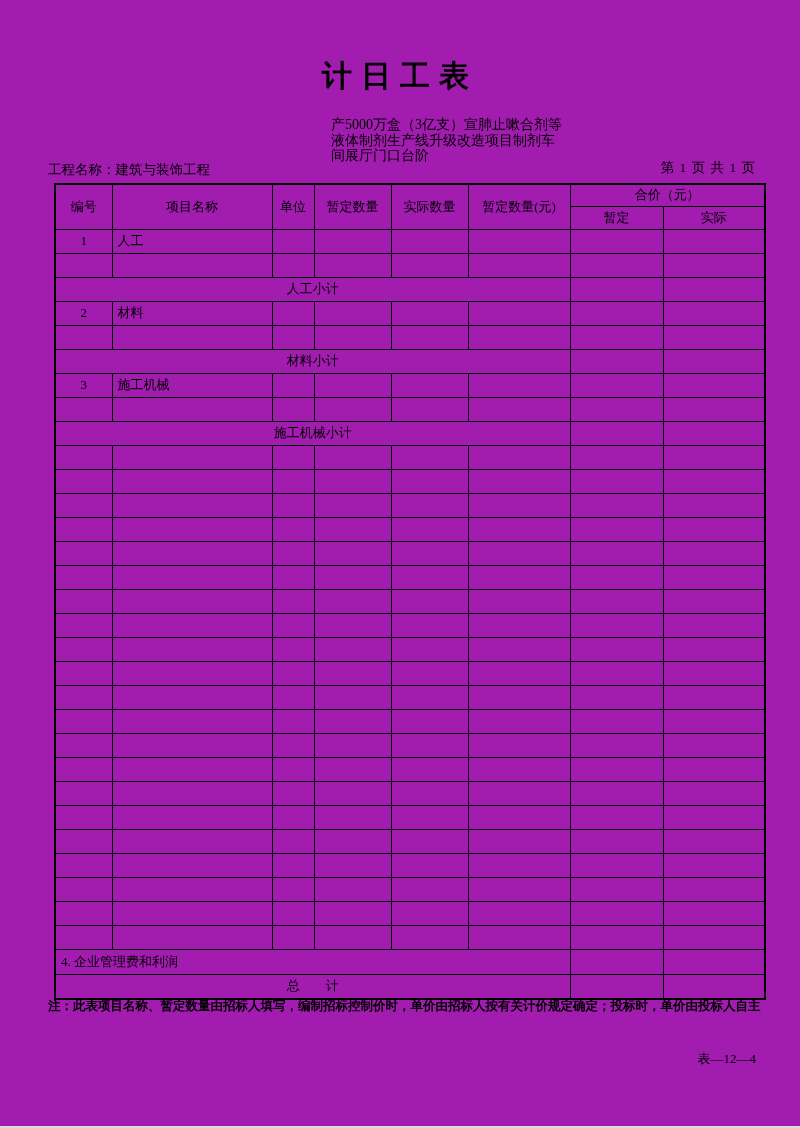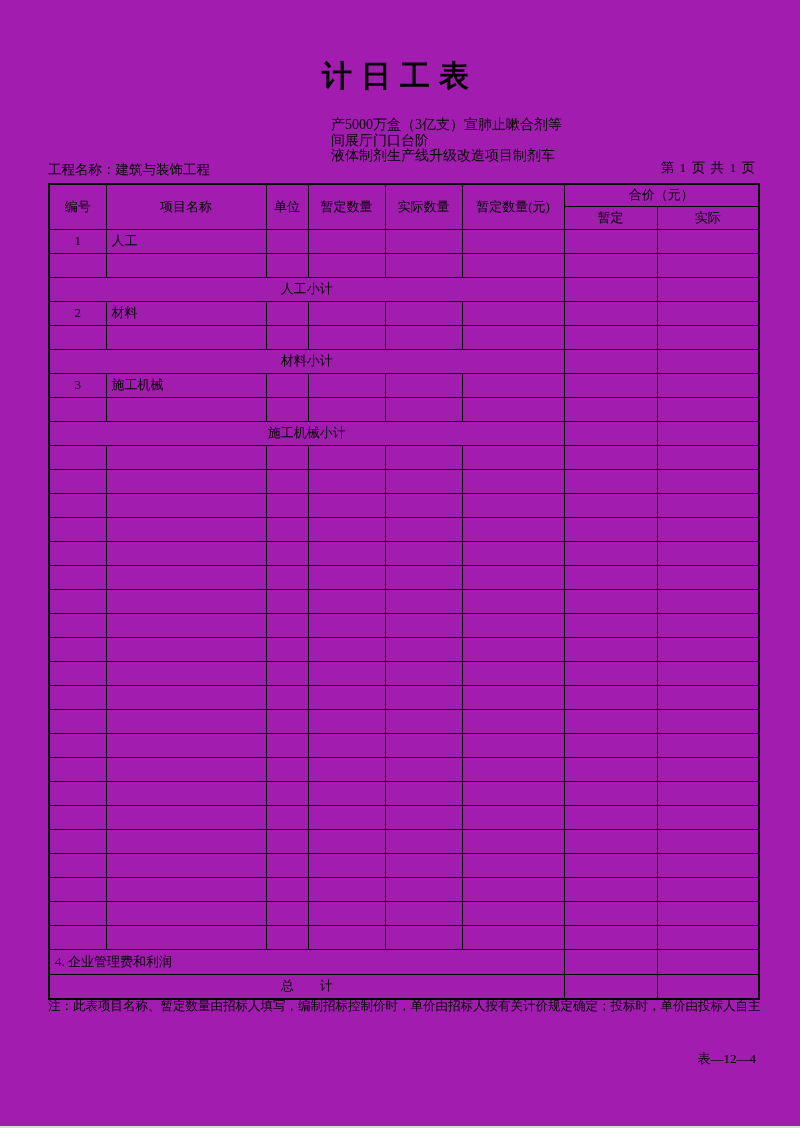--- a/index.html
+++ b/index.html
@@ -15,57 +15,57 @@
     position:absolute;left:331px;top:117px;width:260px;
     font-size:14px;line-height:15.5px;
   }
   .project-name{
     position:absolute;left:48px;top:161px;font-size:13.5px;
   }
   .page-indicator{
     position:absolute;right:44px;top:159px;font-size:13.5px;letter-spacing:1px;margin-left:27px;
   }
   table.daywork{
-    position:absolute;left:48px;top:183px;width:710px;
+    position:absolute;left:54px;top:183px;width:710px;
     border-collapse:collapse;table-layout:fixed;
     border:2px solid #000;
   }
   table.daywork th,table.daywork td{
     border:1px solid #000;
     font-size:13px;font-weight:normal;
     padding:0;overflow:hidden;white-space:nowrap;
     text-align:center;vertical-align:middle;
   }
   table.daywork thead tr.h1{height:22px;}
   table.daywork thead tr.h2{height:23px;}
   table.daywork tbody tr{height:24px;}
   table.daywork tbody tr.tall{height:25px;}
   table.daywork td.l{text-align:left;padding-left:5px;}
   .footnote{
     position:absolute;left:48px;top:999px;width:714px;
-    font-size:12.5px;line-height:15.5px;
+    font-size:12.5px;line-height:15.5px;font-weight:bold;
   }
   .form-code{
     position:absolute;right:44px;top:1050px;font-size:13px;
   }
   .bottom-edge{
     position:absolute;left:0;bottom:0;width:100%;height:2px;background:#dcdcdc;
   }
 </style>
 </head>
 <body>
 
 <div class="page">
 
   <div class="title">计日工表</div>
 
   <div class="section-info">
     <div>产5000万盒（3亿支）宣肺止嗽合剂等</div>
+    <div>液体制剂生产线升级改造项目制剂车</div>
     <div>间展厅门口台阶</div>
-    <div>液体制剂生产线升级改造项目制剂车</div>
   </div>
 
   <div class="project-name">工程名称：建筑与装饰工程</div>
 
   <div class="page-indicator">第 1 页  共 1 页</div>
 
   <table class="daywork">
     <colgroup>
       <col style="width:57px">
         <col style="width:160px">

